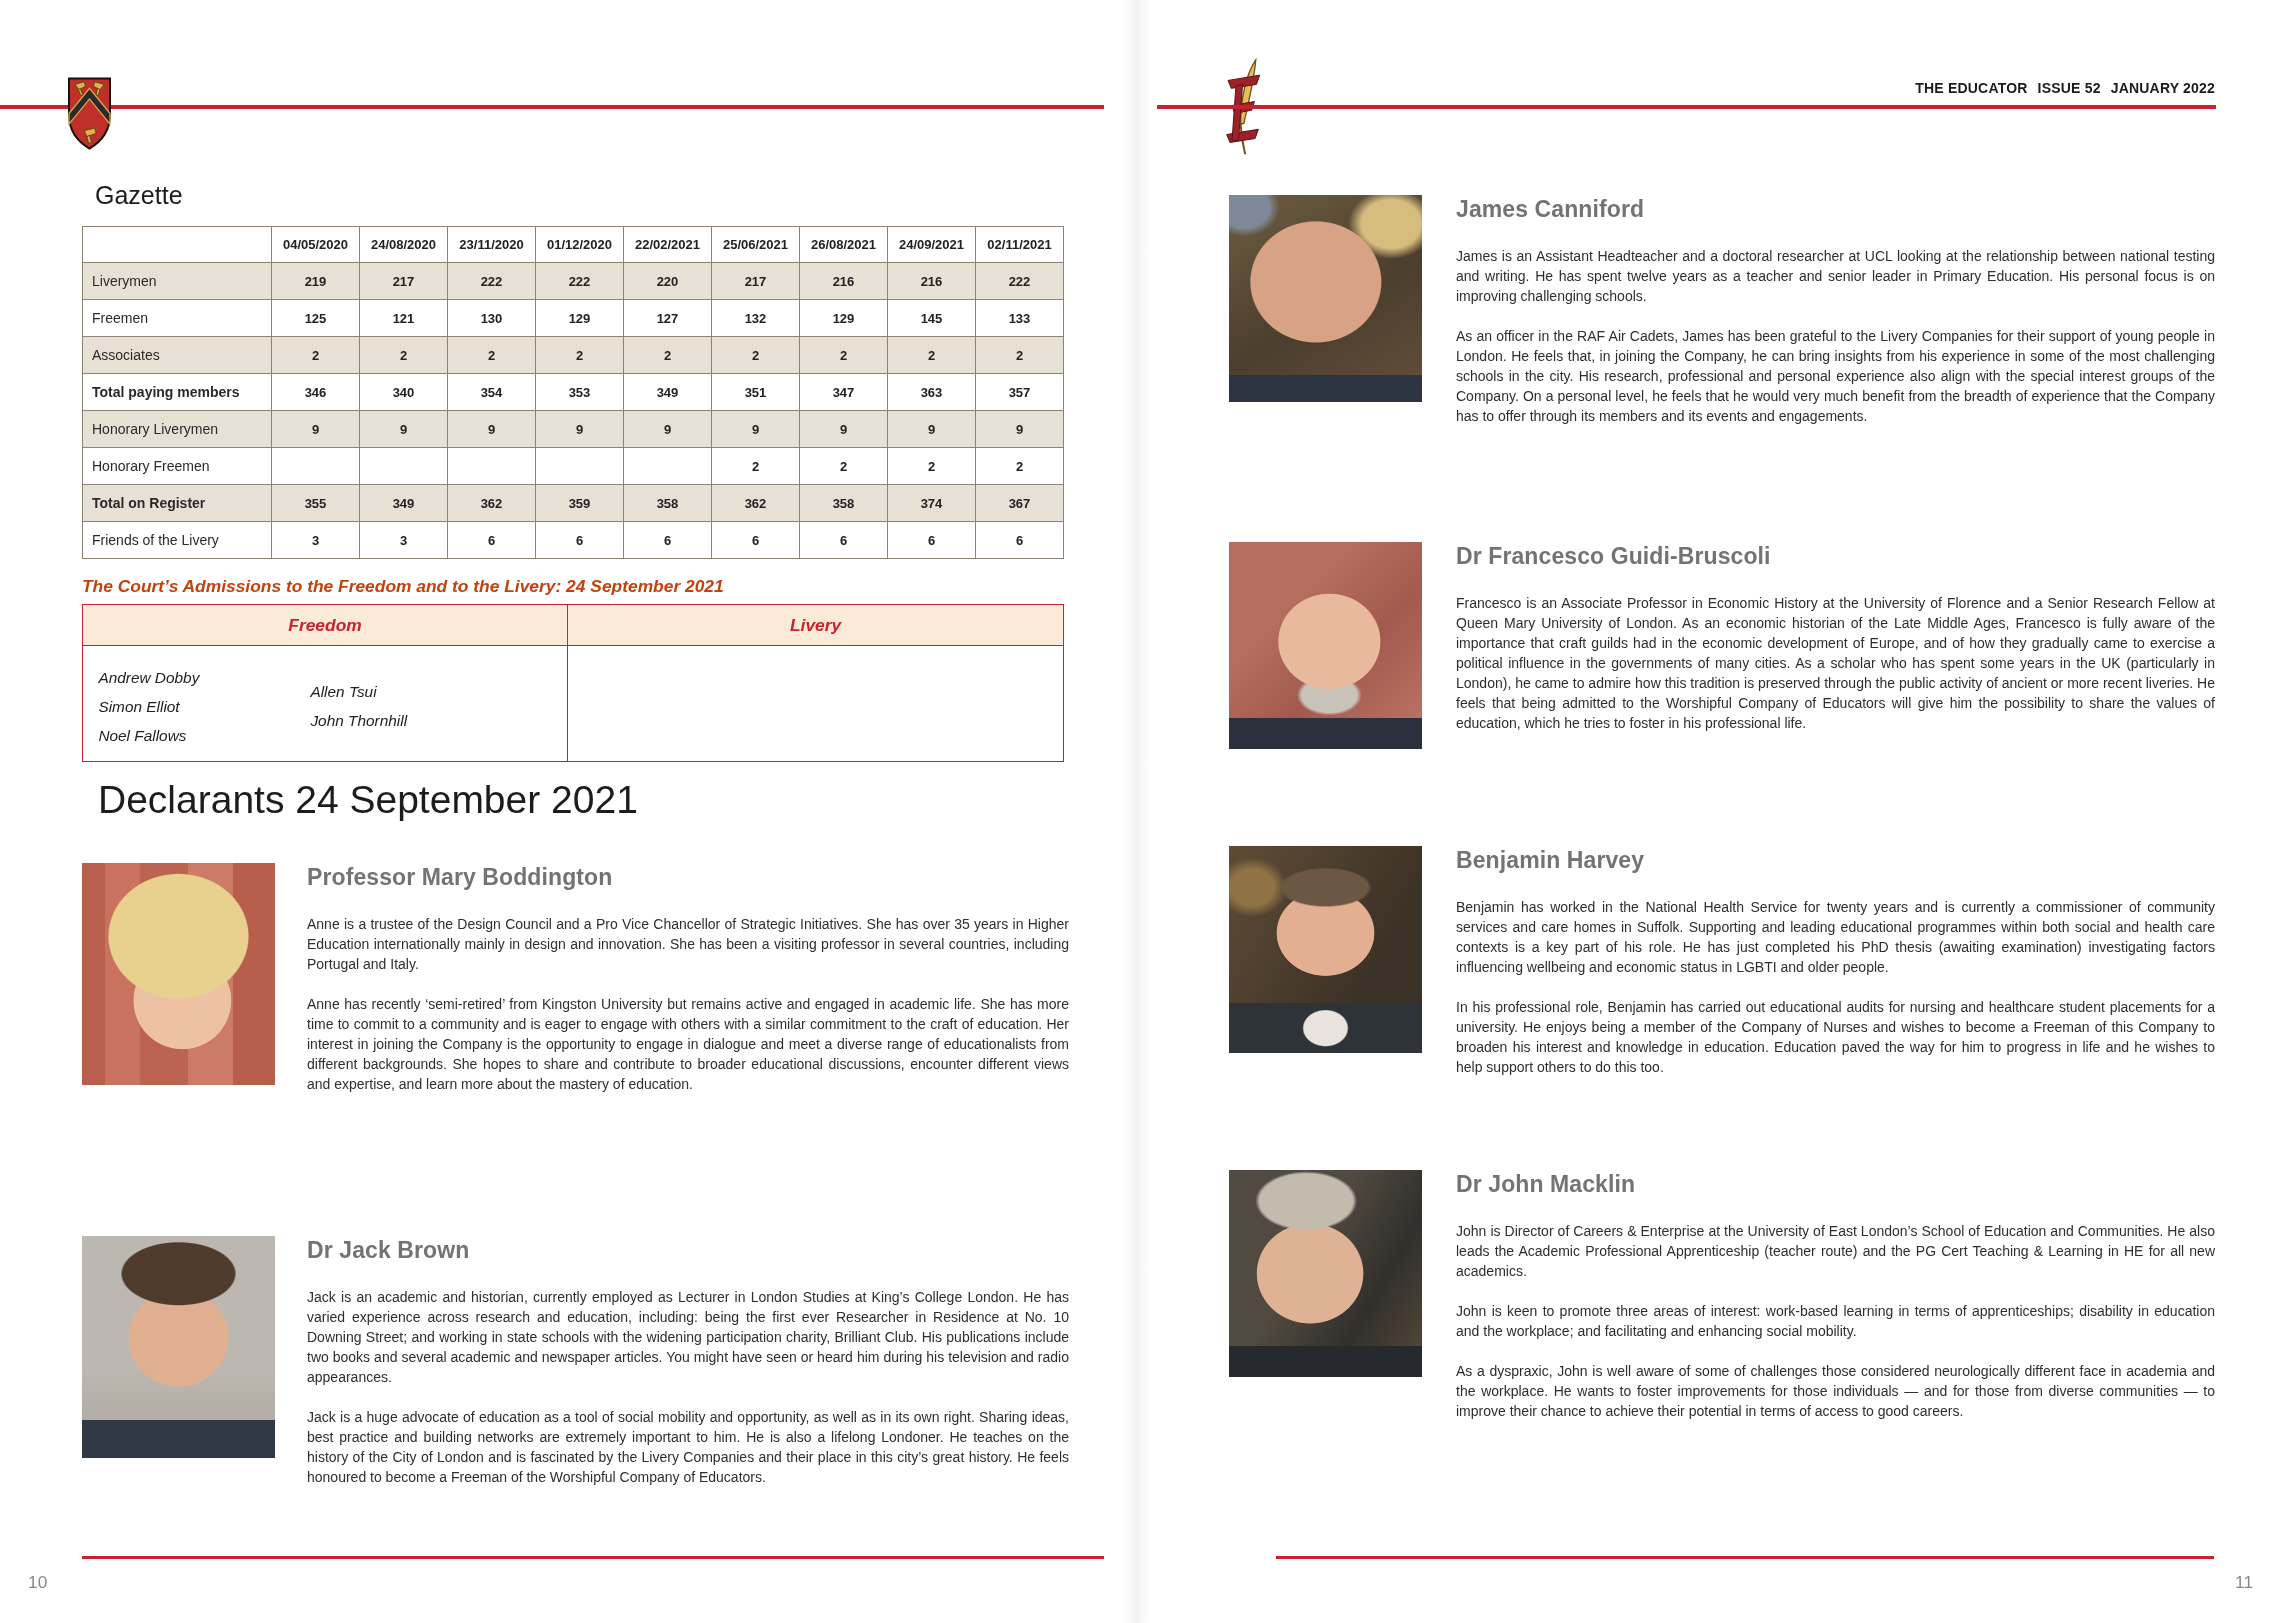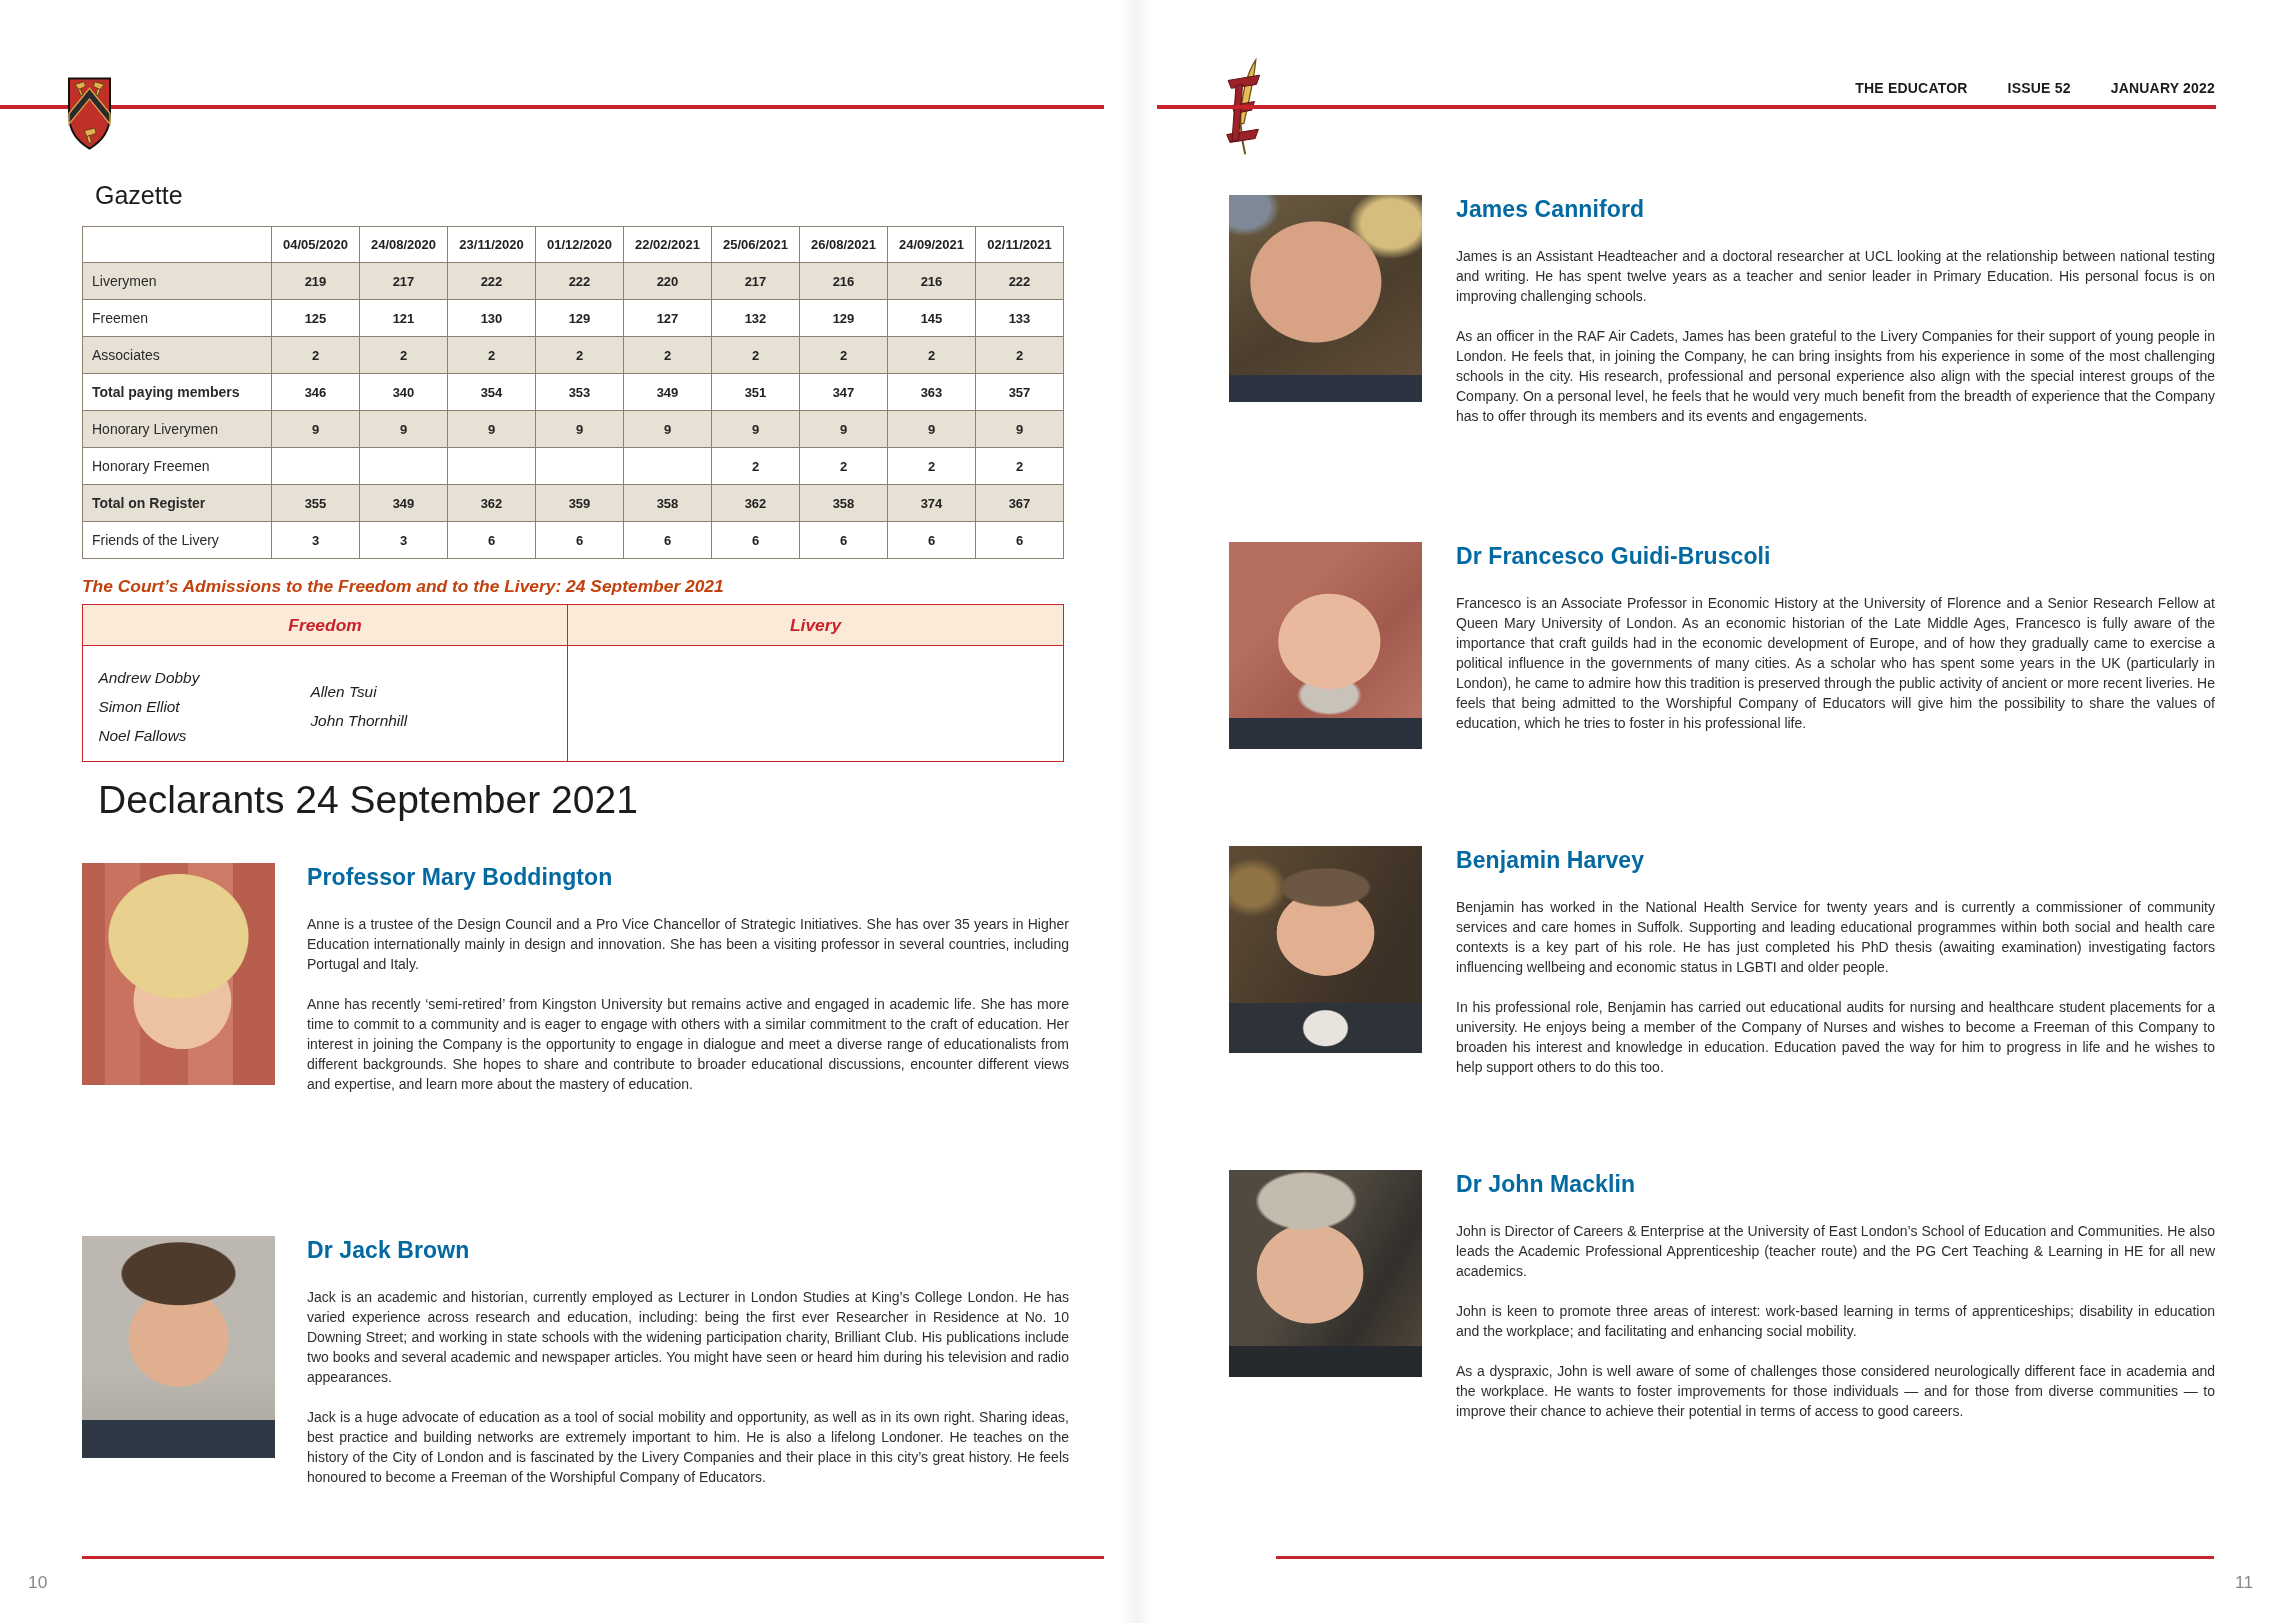--- a/index.html
+++ b/index.html
@@ -16,21 +16,21 @@
   .gutter { position:absolute; left:1121px; top:0; width:31px; height:1623px;
     background:linear-gradient(90deg, rgba(0,0,0,0) 0%, rgba(0,0,0,0.05) 50%, rgba(0,0,0,0) 100%); }
 
   .crest { position:absolute; left:67px; top:76px; width:45px; height:75px; }
   .quill-logo { position:absolute; left:1220px; top:58px; width:53px; height:99px; }
 
   .page-num { position:absolute; font-size:17.4px; color:#87898c; }
   .pn-left { left:28px; top:1572px; }
   .pn-right { left:2235px; top:1572px; }
 
-  .issue-line { position:absolute; top:80px; right:80px; display:flex; gap:40px;
+  .issue-line { position:absolute; top:80px; right:80px; display:flex; gap:10px;
     font-size:14px; font-weight:bold; color:#1b1b1b; letter-spacing:0.2px; }
 
   .h-gazette { position:absolute; left:95px; top:181px; font-size:25px; font-weight:400; color:#1c1c1c; }
   .h-declarants { position:absolute; left:98px; top:778px; font-size:39px; font-weight:400; color:#1c1c1c; }
 
   
   .gz-table { position:absolute; left:82px; top:226px; width:982px; border:1.9px solid #8d8171; background:#fff; }
   .gz-row { display:flex; }
   .gz-body .gz-row { border-top:1.3px solid #8d8171; }
   .gz-row.beige { background:#e7e1d5; }
@@ -55,21 +55,21 @@
   .adm-col { width:212px; }
   .adm-name { font-size:15.4px; font-style:italic; color:#1f1f1f; line-height:29px; }
   .adm-livery { padding:22px 6.4px 0 24.4px; }
 
   
   .profile { position:absolute; width:988px; }
   .photo { position:absolute; left:0; top:0; width:193px; height:222px; }
   .profile-r .photo { width:193px; height:207px; }
   .ptext { margin-left:225px; width:762px; }
   .profile-r .ptext { margin-left:227px; width:759px; }
-  .pname { font-size:23px; font-weight:bold; color:#0369a1; margin:1.3px 0 23px 0; letter-spacing:0.1px; }
+  .pname { font-size:23px; font-weight:bold; color:#737373; margin:1.3px 0 23px 0; letter-spacing:0.1px; }
   .ptext p { font-size:14px; line-height:20px; color:#2e2e2e; text-align:justify; margin:0 0 20px 0; }
   .ptext p:last-child { margin-bottom:0; }
 
   
   .photo-anne { background:
     radial-gradient(62% 48% at 50% 33%, #e8d08e 0 58%, rgba(0,0,0,0) 59%),
     radial-gradient(44% 38% at 52% 62%, #edc2a2 0 57%, rgba(0,0,0,0) 58%),
     linear-gradient(90deg,#b95f4e 0 12%, #ca7260 12% 30%, #bc6351 30% 55%, #cd7b66 55% 78%, #b85e4d 78%); }
   .photo-jack { background:
     radial-gradient(50% 24% at 50% 17%, #4e3b2b 0 58%, rgba(0,0,0,0) 60%),

